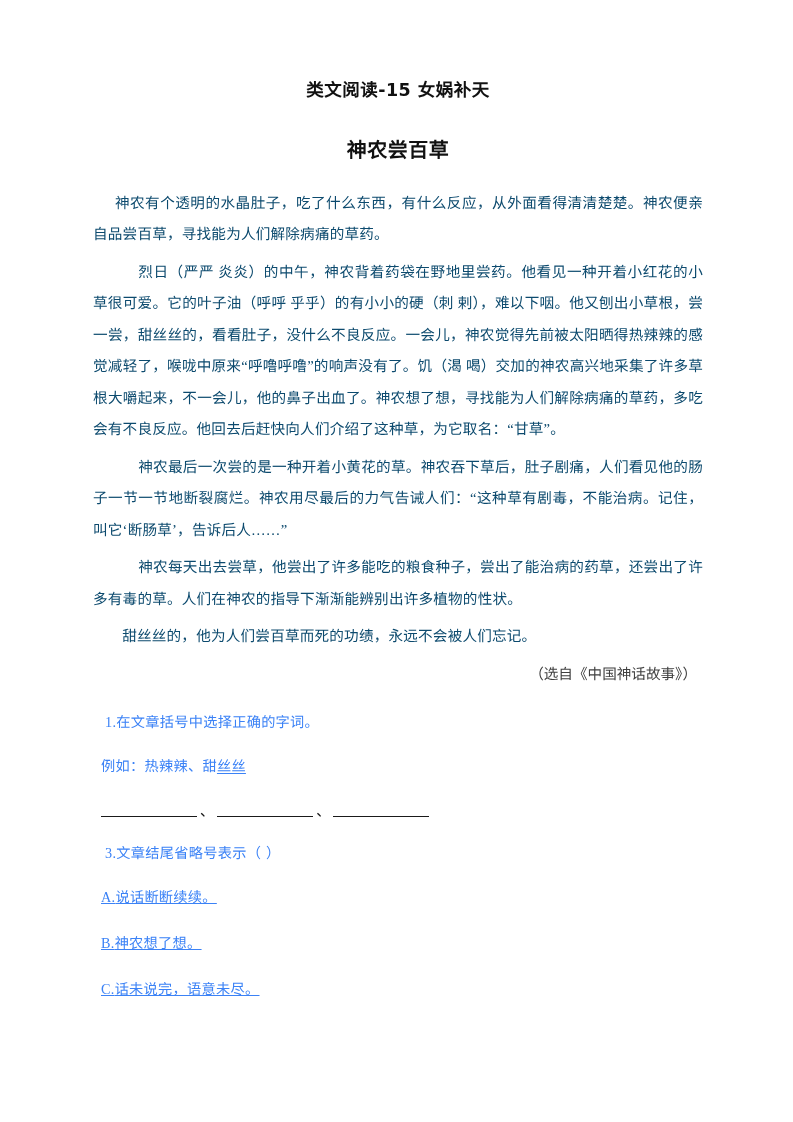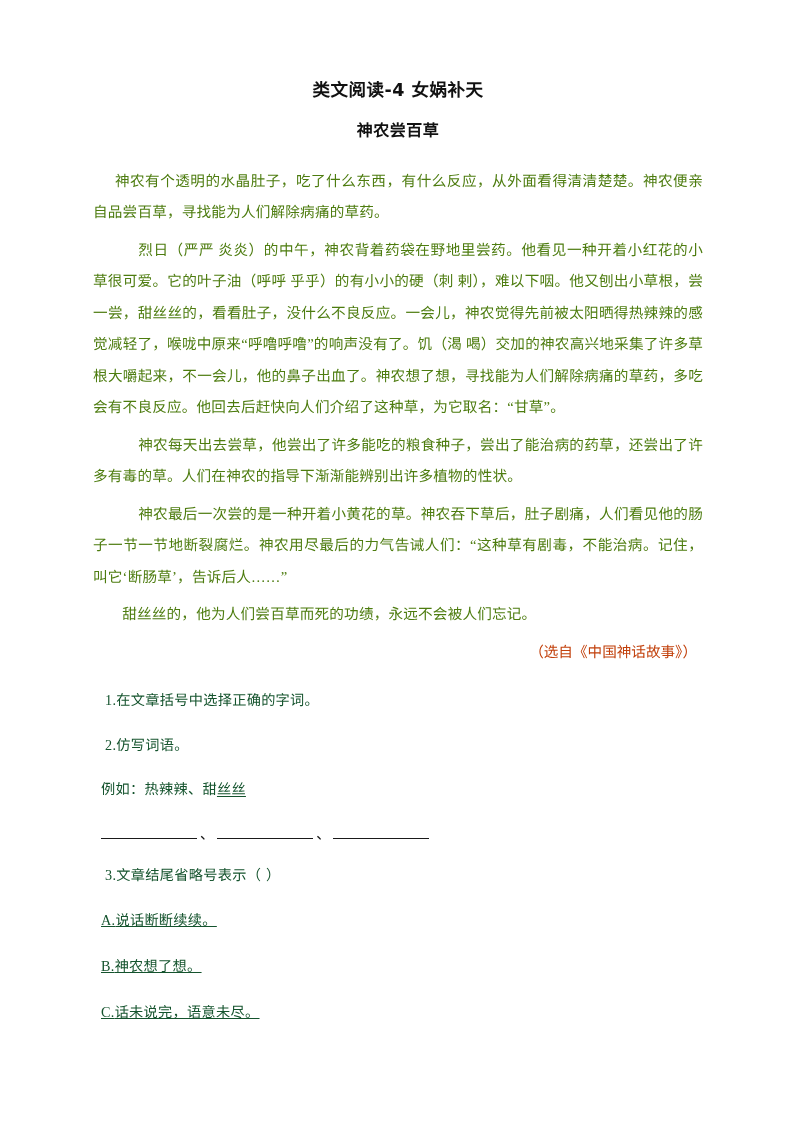--- a/index.html
+++ b/index.html
@@ -35,65 +35,65 @@
     font-weight: 600;
     letter-spacing: 0.5px;
     color: #111;
     margin: 0;
     padding-top: 78px;
     line-height: 1.4;
   }
   .doc-subtitle {
     text-align: center;
     font-family: "DejaVu Sans", "Liberation Sans", sans-serif;
-    font-size: 16px;
+    font-size: 20px;
     font-weight: 600;
     letter-spacing: 0.5px;
     color: #111;
-    margin: 0;
+    margin: 16px;
     padding-top: 17px;
     line-height: 1.4;
   }
 
   
   .passage {
     margin-top: 24px;
   }
   .para {
     font-family: "Liberation Serif", "DejaVu Serif", serif;
     font-size: 14.6px;
     line-height: 31.5px;
     text-align: justify;
     text-justify: inter-ideograph;
     margin: 0 0 6px 0;
-    color: #4d7c0f;
+    color: #0c4a6e;
     letter-spacing: 0.2px;
   }
   .para.indent-1 { text-indent: 2em; }
   .para.indent-2 { text-indent: 3.1em; }
   .para.first { text-indent: 1.5em; }
   .source {
     font-family: "Liberation Serif", "DejaVu Serif", serif;
     font-size: 14.6px;
     line-height: 31.5px;
     text-align: right;
     margin: 4px 0 0 0;
     padding-right: 6px;
-    color: #c2410c;
+    color: #404040;
   }
 
   
   .questions {
     margin-top: 22px;
     font-family: "DejaVu Sans", "Liberation Sans", sans-serif;
   }
   .q-line {
     font-size: 14.2px;
     line-height: 1.5;
-    color: #14532d;
+    color: #3b82f6;
     margin: 0 0 23px 0;
     padding-left: 12px;
     letter-spacing: 0.3px;
   }
   .q-line.example {
     padding-left: 8px;
   }
   .q-line.option {
     padding-left: 8px;
     margin-bottom: 25px;
@@ -130,42 +130,39 @@
     line-height: 1;
     transform: translateY(2px);
   }
 </style>
 </head>
 <body>
 
 <div class="page">
   <div class="content">
 
-    <h1 class="doc-title">类文阅读-4  女娲补天</h1>
+    <h1 class="doc-title">类文阅读-15  女娲补天</h1>
 
     <h2 class="doc-subtitle">神农尝百草</h2>
 
     <div class="passage">
       <p class="para first">神农有个透明的水晶肚子，吃了什么东西，有什么反应，从外面看得清清楚楚。神农便亲自品尝百草，寻找能为人们解除病痛的草药。</p>
       <p class="para indent-2">烈日（严严 炎炎）的中午，神农背着药袋在野地里尝药。他看见一种开着小红花的小草很可爱。它的叶子油（呼呼 乎乎）的有小小的硬（刺 剌），难以下咽。他又刨出小草根，尝一尝，甜丝丝的，看看肚子，没什么不良反应。一会儿，神农觉得先前被太阳晒得热辣辣的感觉减轻了，喉咙中原来“呼噜呼噜”的响声没有了。饥（渴 喝）交加的神农高兴地采集了许多草根大嚼起来，不一会儿，他的鼻子出血了。神农想了想，寻找能为人们解除病痛的草药，多吃会有不良反应。他回去后赶快向人们介绍了这种草，为它取名：“甘草”。</p>
+      <p class="para indent-2">神农最后一次尝的是一种开着小黄花的草。神农吞下草后，肚子剧痛，人们看见他的肠子一节一节地断裂腐烂。神农用尽最后的力气告诫人们：“这种草有剧毒，不能治病。记住，叫它‘断肠草’，告诉后人……”</p>
       <p class="para indent-2">神农每天出去尝草，他尝出了许多能吃的粮食种子，尝出了能治病的药草，还尝出了许多有毒的草。人们在神农的指导下渐渐能辨别出许多植物的性状。</p>
-      <p class="para indent-2">神农最后一次尝的是一种开着小黄花的草。神农吞下草后，肚子剧痛，人们看见他的肠子一节一节地断裂腐烂。神农用尽最后的力气告诫人们：“这种草有剧毒，不能治病。记住，叫它‘断肠草’，告诉后人……”</p>
       <p class="para indent-1">甜丝丝的，他为人们尝百草而死的功绩，永远不会被人们忘记。</p>
       <p class="source">（选自《中国神话故事》）</p>
     </div>
 
     <div class="questions">
 
       <p class="q-line">
         <span class="q-num">1.</span><span>在文章括号中选择正确的字词。</span>
       </p>
 
-      <p class="q-line">
-        <span class="q-num">2.</span><span>仿写词语。</span>
-      </p>
 
       <p class="q-line example">
         <span>例如：</span><span>热辣辣</span><span>、</span><span>甜</span><span class="underline-word">丝丝</span>
       </p>
 
       <div class="blanks-row">
         <span class="blank"></span>
         <span class="blank-sep">、</span>
         <span class="blank"></span>
         <span class="blank-sep">、</span>

